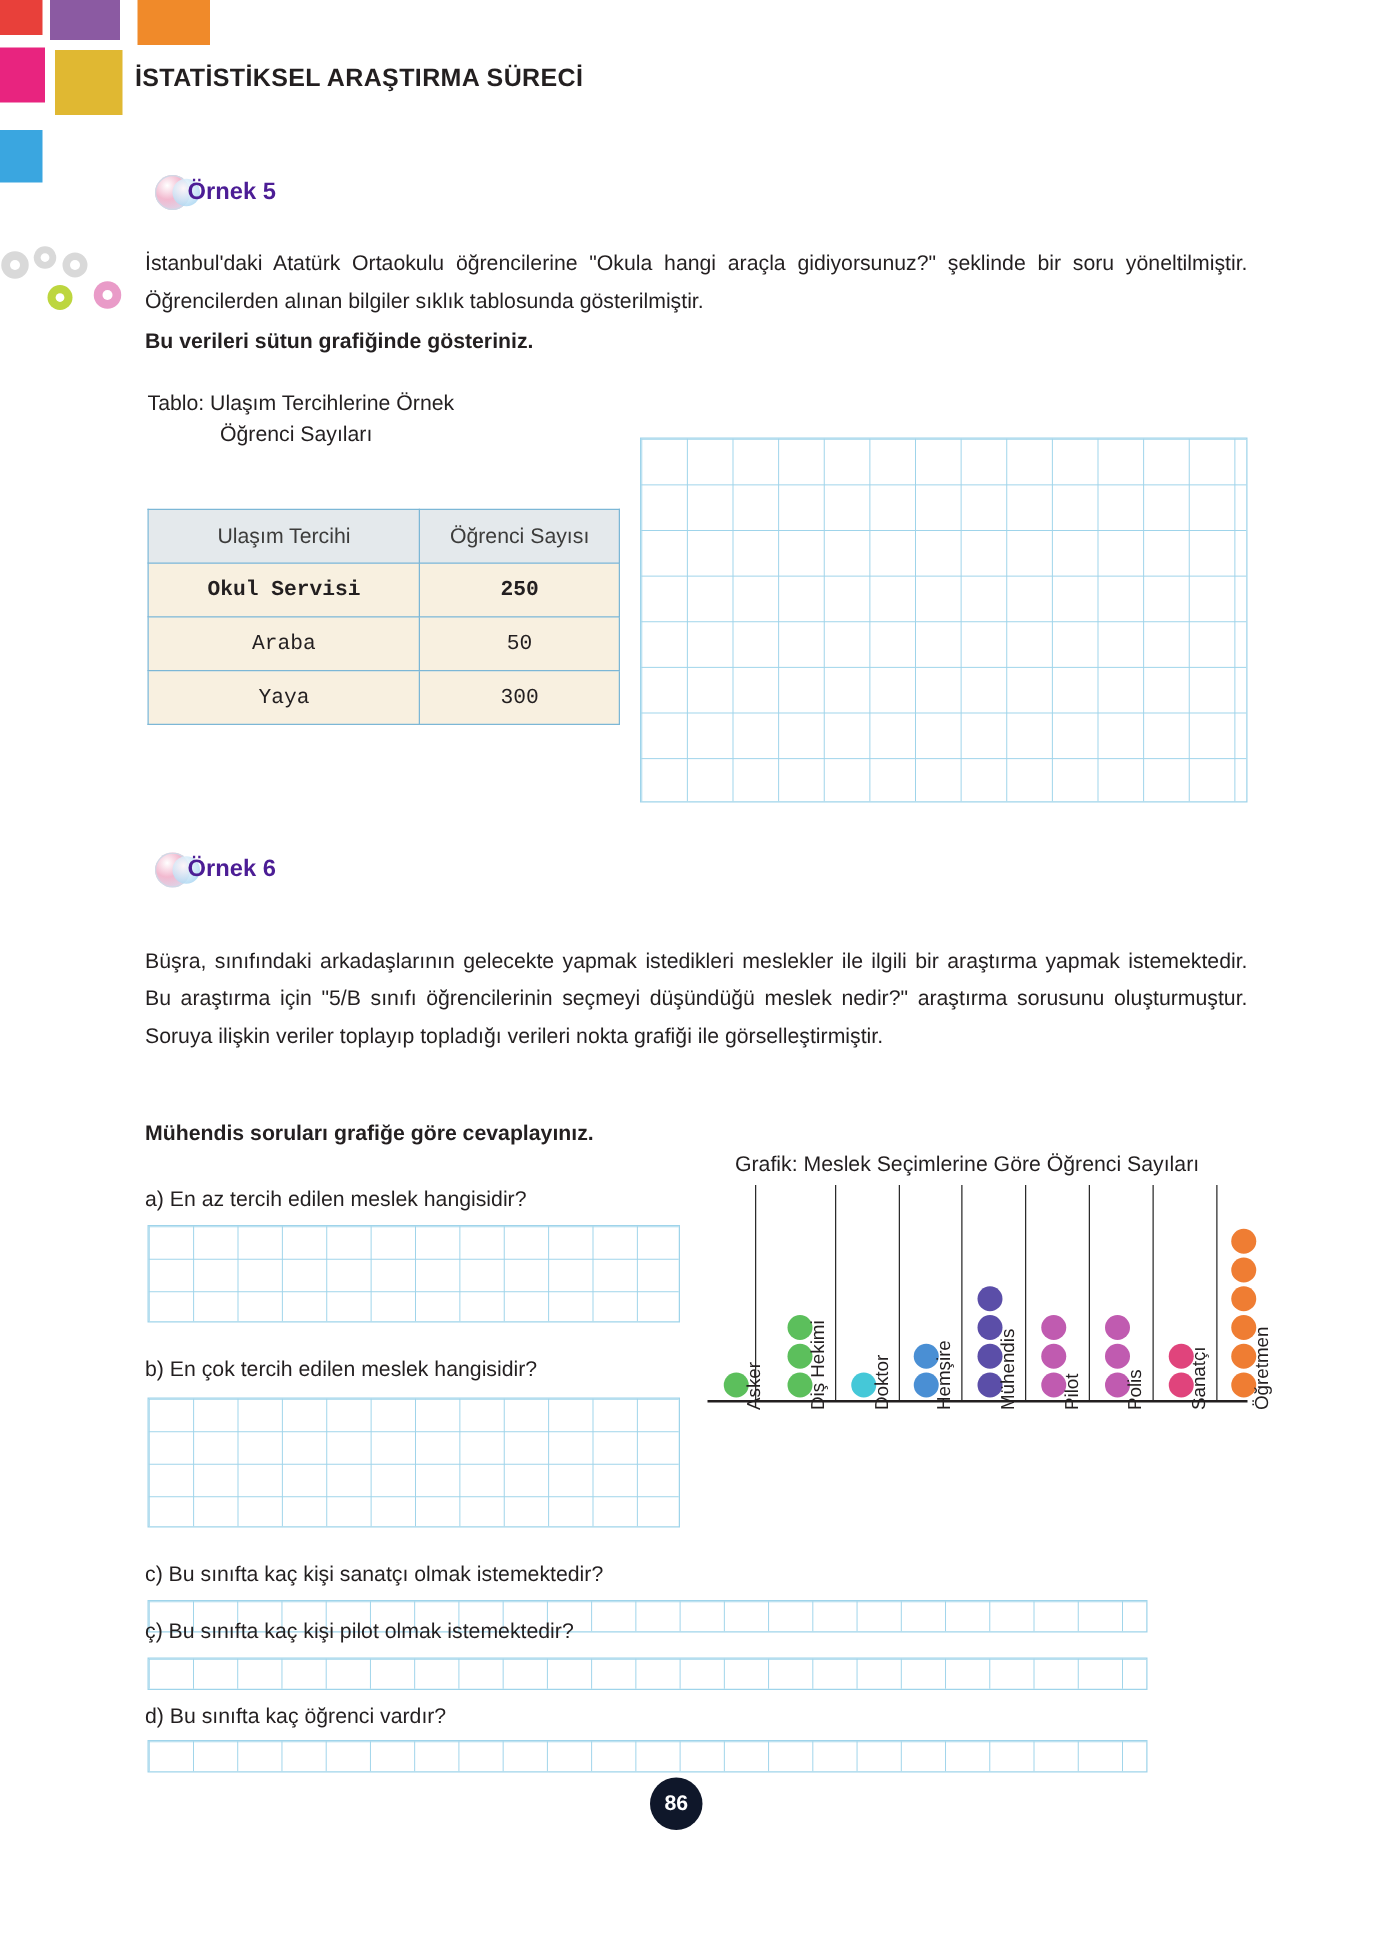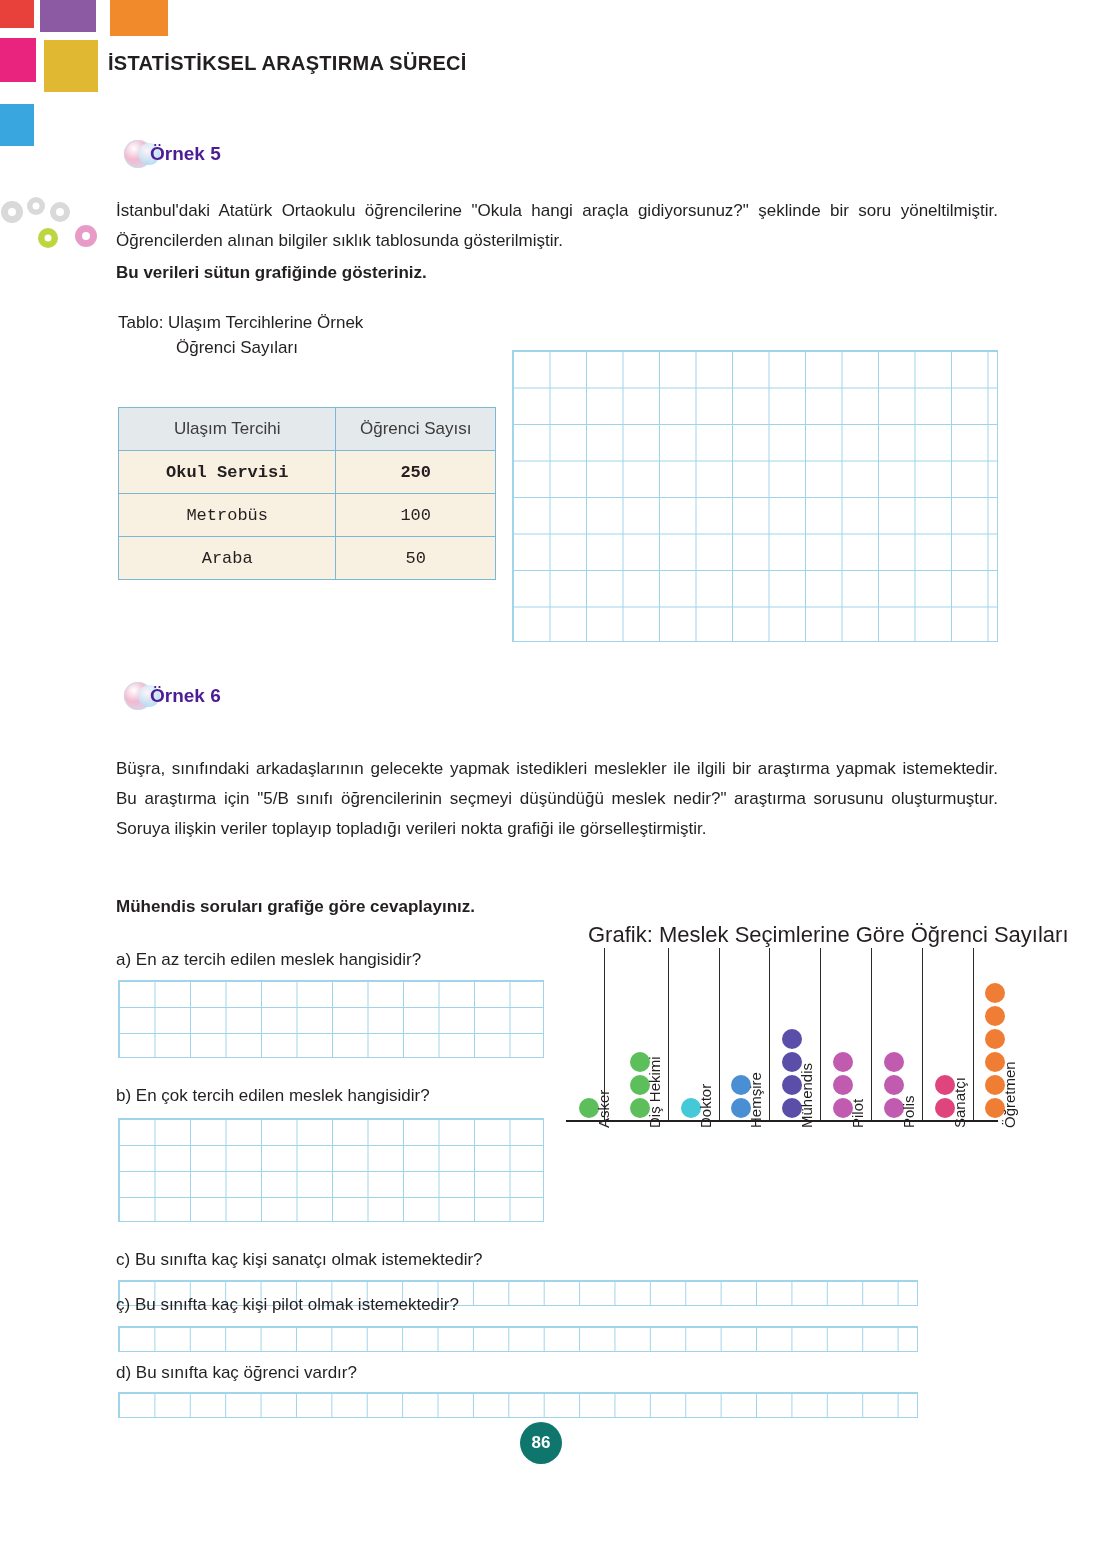--- a/index.html
+++ b/index.html
@@ -88,21 +88,21 @@
     background:
       repeating-linear-gradient(to right, #9fd4ea 0 1px, transparent 1px 100%),
       repeating-linear-gradient(to bottom, #9fd4ea 0 1px, transparent 1px 100%);
     border:1px solid #9fd4ea;
     box-sizing:border-box;
   }
 
   
   .dotplot { position:absolute; }
   .dp-title {
-    position:absolute; font-size:22px; color:#231f20; white-space:nowrap;
+    position:absolute; font-size:17px; color:#231f20; white-space:nowrap;
   }
   .dp-axis {
     position:absolute; background:#231f20;
   }
   .dp-vline { position:absolute; width:1px; background:#2b2b2b; }
   .dot {
     position:absolute; width:20px; height:20px; border-radius:50%;
   }
   .dp-label {
     position:absolute;
@@ -113,21 +113,21 @@
     color:#231f20;
   }
 
   
   .qtext { position:absolute; font-size:17px; color:#231f20; }
 
   
   .pagenum {
     position:absolute; left:520px; top:1422px;
     width:42px; height:42px; border-radius:50%;
-    background:#0f766e; color:#ffffff;
+    background:#0f172a; color:#ffffff;
     font-size:17px; font-weight:bold;
     display:flex; align-items:center; justify-content:center;
   }
 </style>
 </head>
 <body>
 
 <div class="deco deco-red"></div>
 <div class="deco deco-purple"></div>
 <div class="deco deco-orange"></div>
@@ -181,26 +181,26 @@
       <th>Ulaşım Tercihi</th>
       <th>Öğrenci Sayısı</th>
     </tr>
   </thead>
   <tbody>
     <tr class="first">
       <td>Okul Servisi</td>
       <td>250</td>
     </tr>
     <tr>
-      <td>Metrobüs</td>
-      <td>100</td>
-    </tr>
-    <tr>
       <td>Araba</td>
       <td>50</td>
+    </tr>
+    <tr>
+      <td>Yaya</td>
+      <td>300</td>
     </tr>
   </tbody>
 </table>
 
 <div class="grid" style="left:512px; top:350px; width:486px; height:292px; background-size:36.5px 36.5px, 36.5px 36.5px;"></div>
 
 <div class="ornek" style="left:124px; top:682px;">
   <span class="blob"></span>
   <span class="blob2"></span>
   <span class="lbl">Örnek 6</span>

